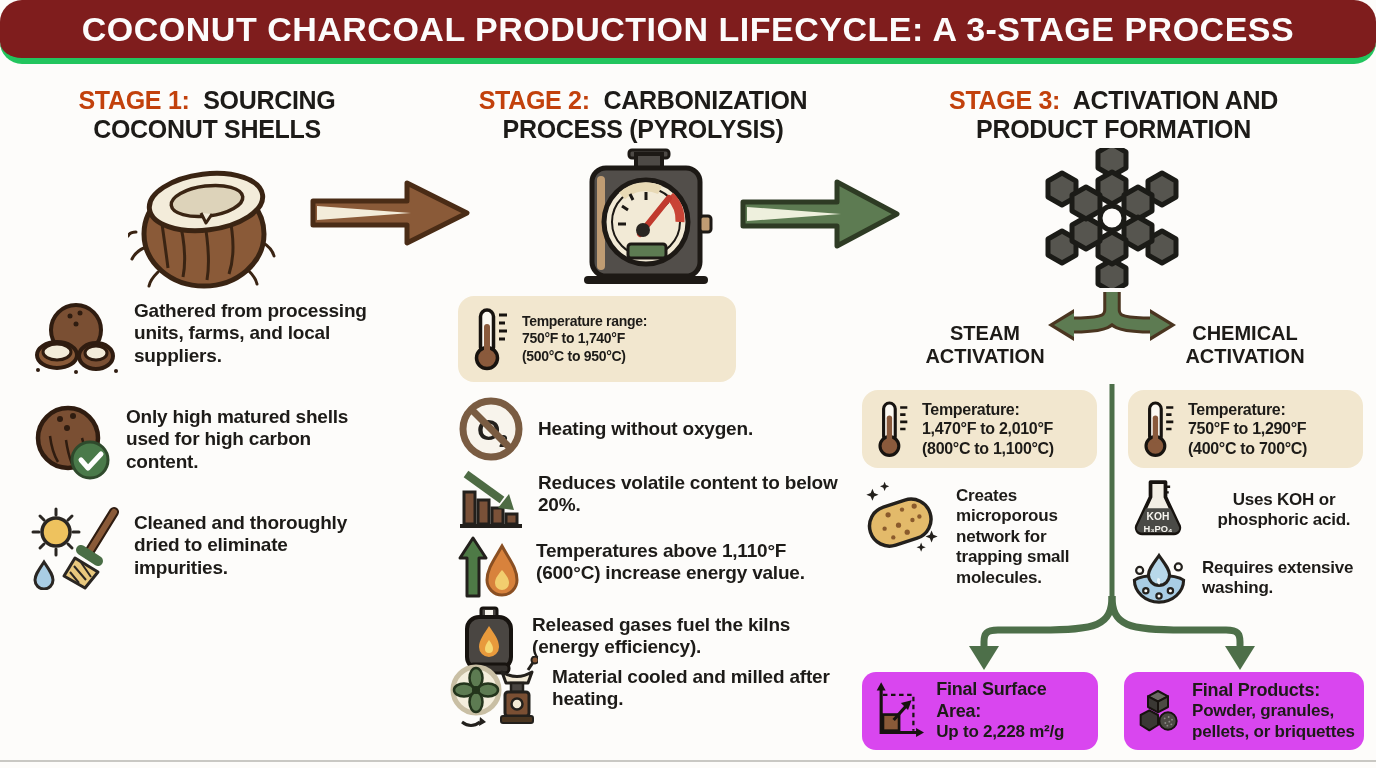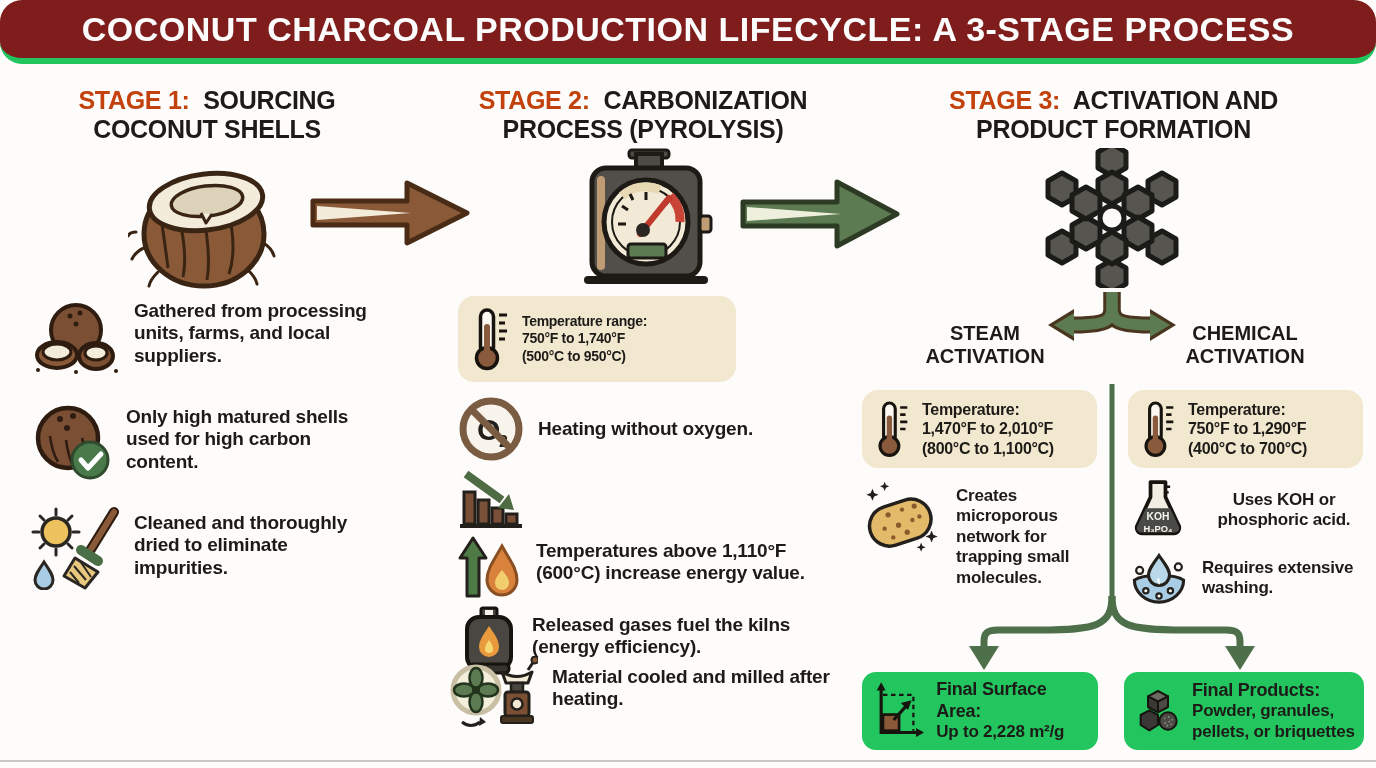--- a/index.html
+++ b/index.html
@@ -40,21 +40,21 @@
   }
   .tempbox .lines{font-weight:700;line-height:1.22;letter-spacing:-.3px;}
   .tempbox.big .lines{font-size:14px;}
   .tempbox.small .lines{font-size:16px;}
 
   .branch-title{
     position:absolute;text-align:center;font-size:20px;font-weight:800;line-height:1.15;
   }
 
   .resultbox{
-    position:absolute;background:#22c55e;border-radius:14px;
+    position:absolute;background:#d946ef;border-radius:14px;
     display:flex;align-items:center;gap:12px;padding:6px 8px 6px 12px;
     box-sizing:border-box;
   }
   .resultbox .r-title{font-size:18px;font-weight:800;line-height:1.2;letter-spacing:-.2px;}
   .resultbox .r-text{font-size:17px;font-weight:600;line-height:1.2;letter-spacing:-.2px;}
 
   .bottom-line{position:absolute;left:0;top:760px;width:1376px;height:2px;background:#c9c8c3;}
 </style>
 </head>
 <body>
@@ -218,20 +218,21 @@
 <div class="bullet" style="left:458px;top:466px;">
   <svg width="66" height="62" viewBox="0 0 66 62">
     <rect x="6" y="26" width="11" height="32" fill="#7a5138" stroke="#23201c" stroke-width="3"></rect>
     <rect x="20" y="34" width="11" height="24" fill="#7a5138" stroke="#23201c" stroke-width="3"></rect>
     <rect x="34" y="42" width="11" height="16" fill="#7a5138" stroke="#23201c" stroke-width="3"></rect>
     <rect x="48" y="48" width="11" height="10" fill="#7a5138" stroke="#23201c" stroke-width="3"></rect>
     <line x1="2" y1="60" x2="64" y2="60" stroke="#23201c" stroke-width="4"></line>
     <line x1="8" y1="8" x2="44" y2="34" stroke="#4e6b44" stroke-width="8"></line>
     <polygon points="56,44 40,42 51,28" fill="#4e6b44"></polygon>
   </svg>
+  <div class="btxt" style="width:310px;margin-top:6px;">Reduces volatile content to below 20%.</div>
 </div>
 
 <div class="bullet" style="left:458px;top:536px;">
   <svg width="64" height="66" viewBox="0 0 64 66">
     <polygon points="15,2 28,22 21,22 21,60 9,60 9,22 2,22" fill="#4e7a46" stroke="#23201c" stroke-width="3" stroke-linejoin="round"></polygon>
     <path d="M44 10 C36 24 29 33 29 44 a15 15 0 0 0 30 0 C59 32 51 23 44 10z" fill="#d8823c" stroke="#8a4f22" stroke-width="3"></path>
     <path d="M44 34 c-5 6 -7 9 -7 13 a7 7 0 0 0 14 0 c0-4 -2-7 -7-13z" fill="#f2cd6e"></path>
   </svg>
   <div class="btxt" style="width:310px;margin-top:4px;">Temperatures above 1,110°F (600°C) increase energy value.</div>
 </div>

